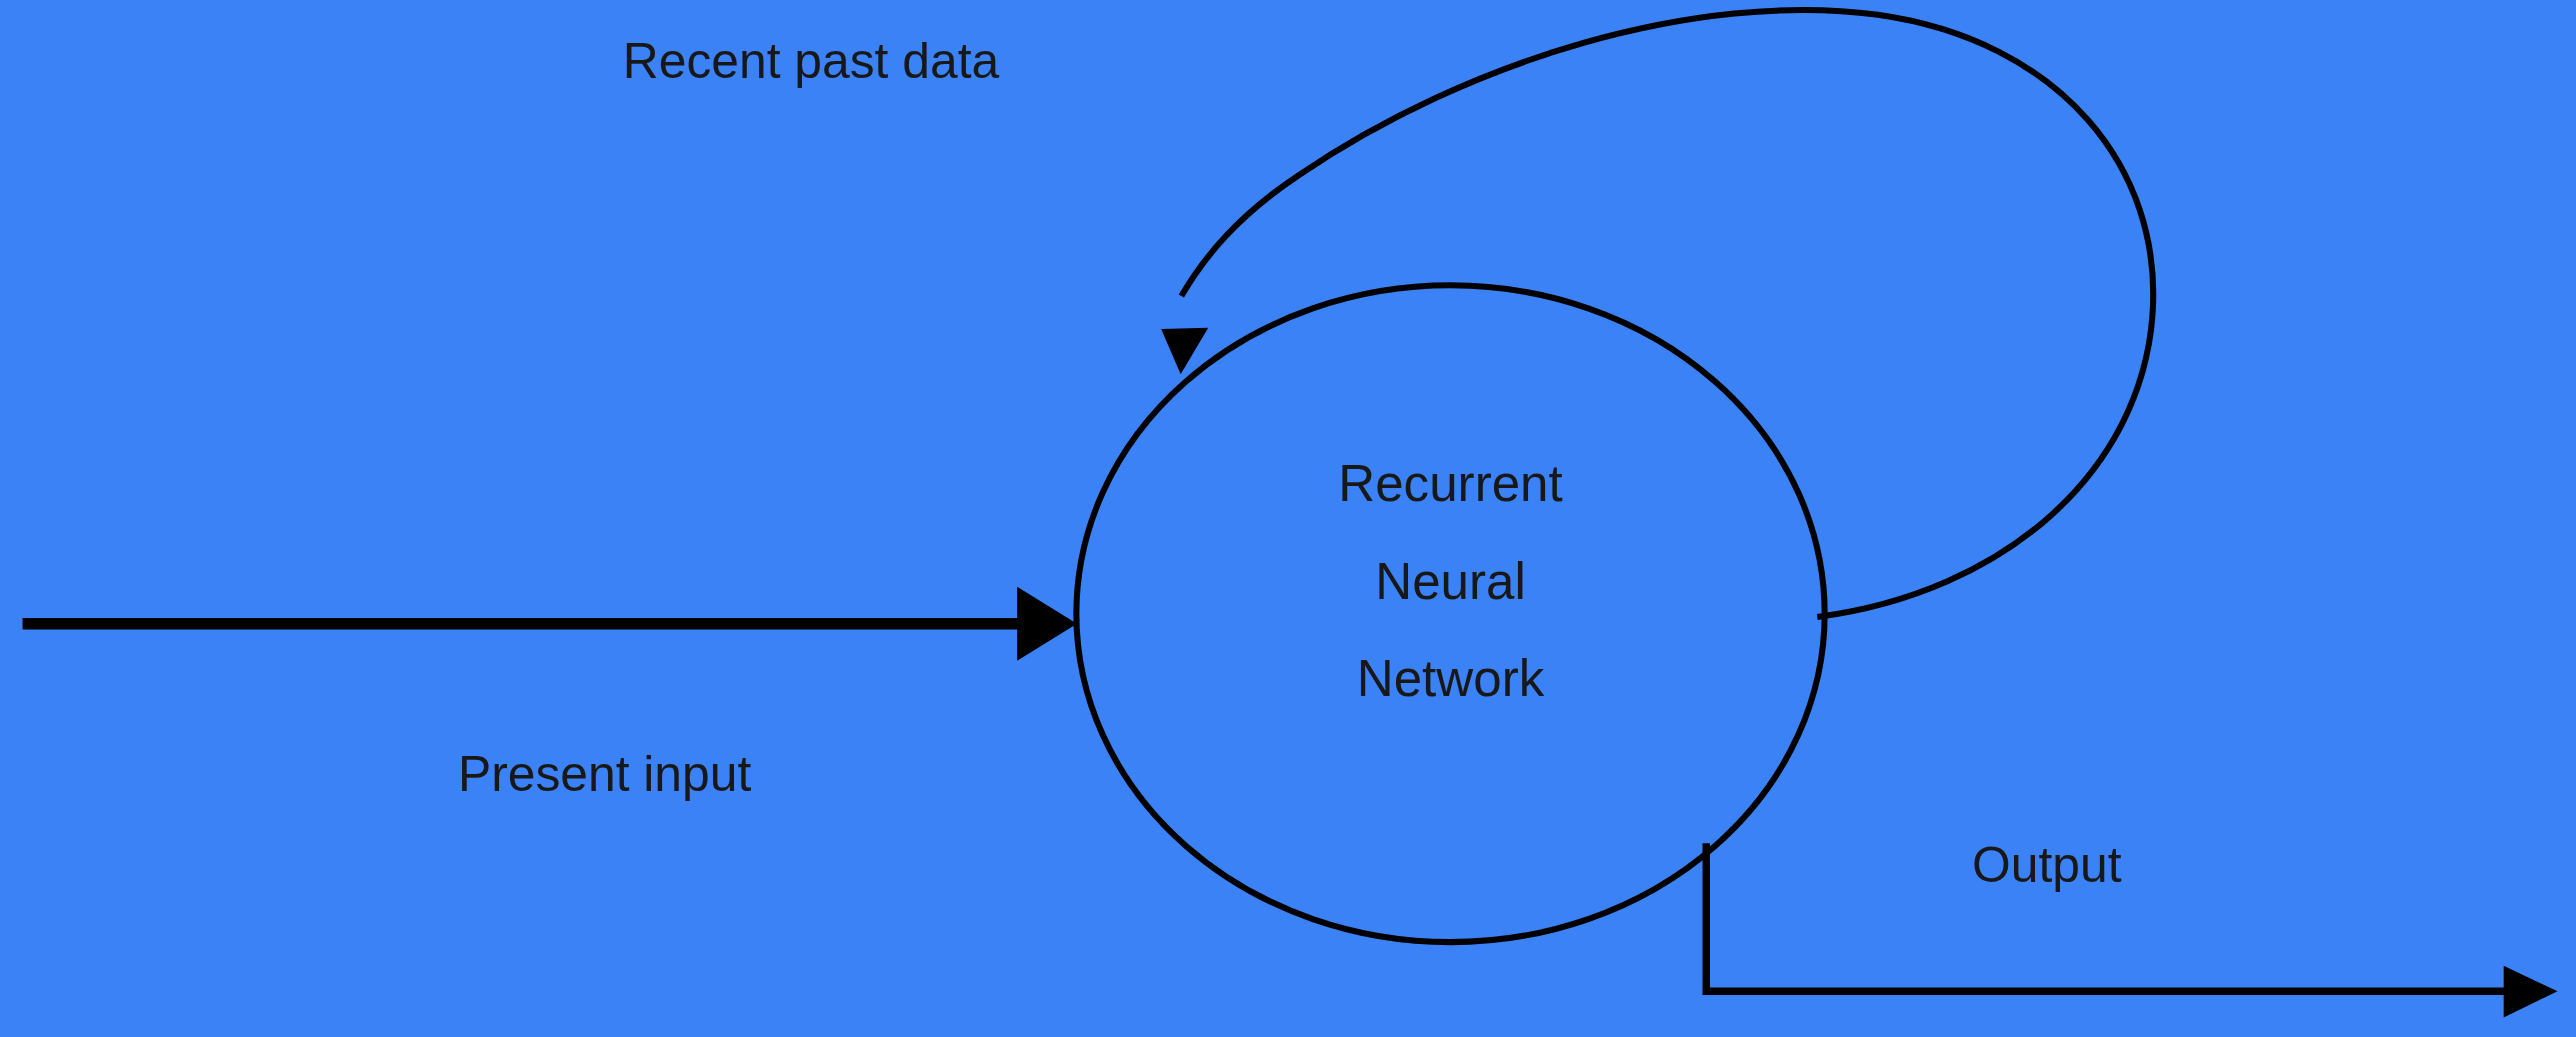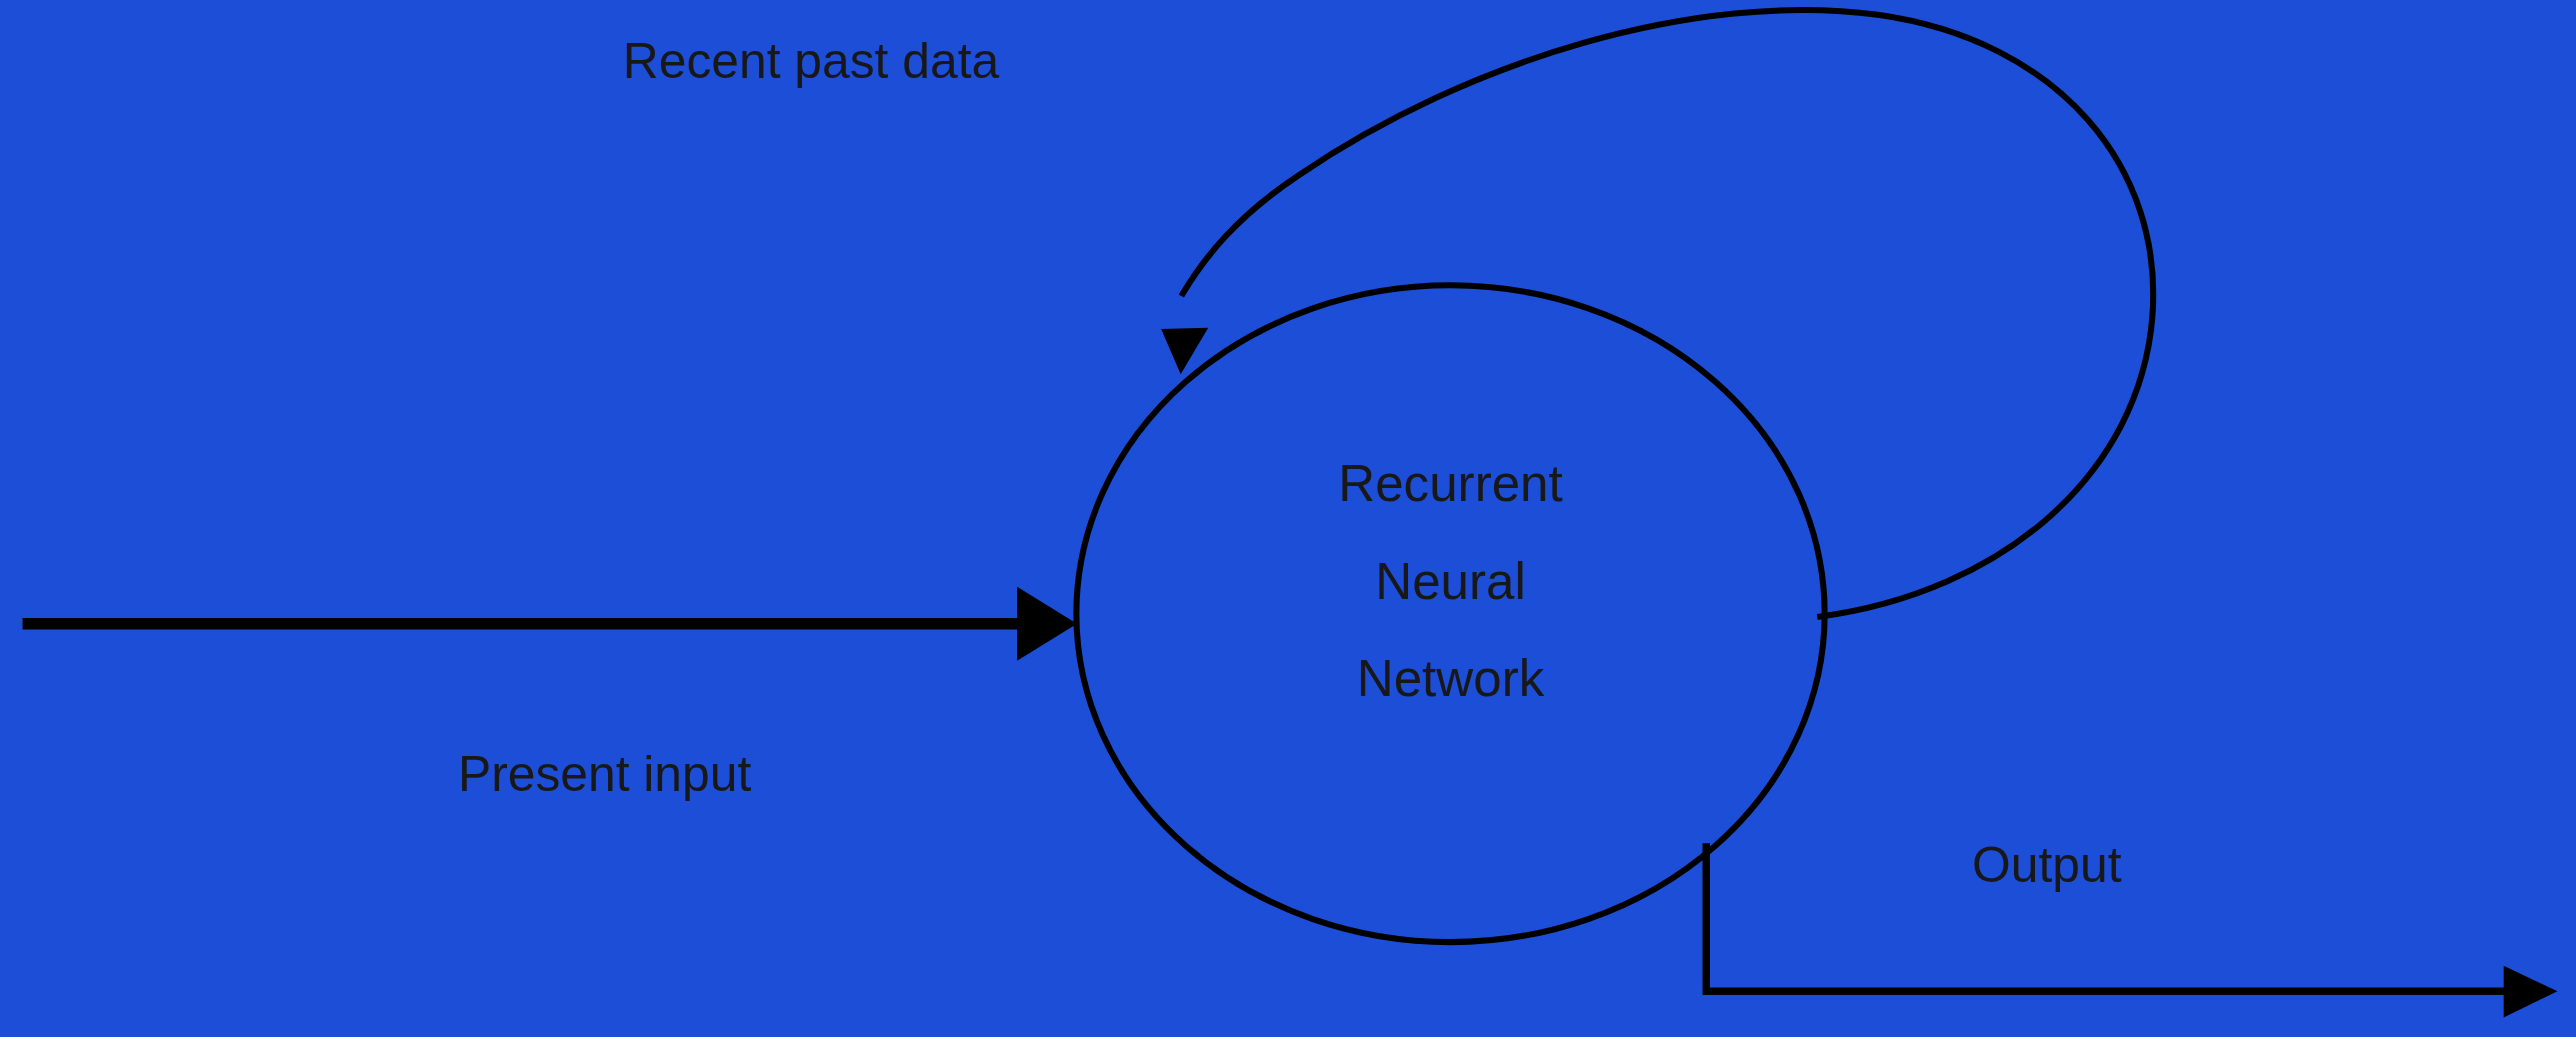--- a/index.html
+++ b/index.html
@@ -7,21 +7,21 @@
     padding: 0;
     background: #ffffff;
   }
   body {
     font-family: "Liberation Sans", sans-serif;
   }
   #canvas {
     position: relative;
     width: 2576px;
     height: 1037px;
-    background: #1d4ed8;
+    background: #3b82f6;
     overflow: hidden;
   }
   #diagram-svg {
     position: absolute;
     top: 0;
     left: 0;
     width: 2576px;
     height: 1037px;
     display: block;
   }

